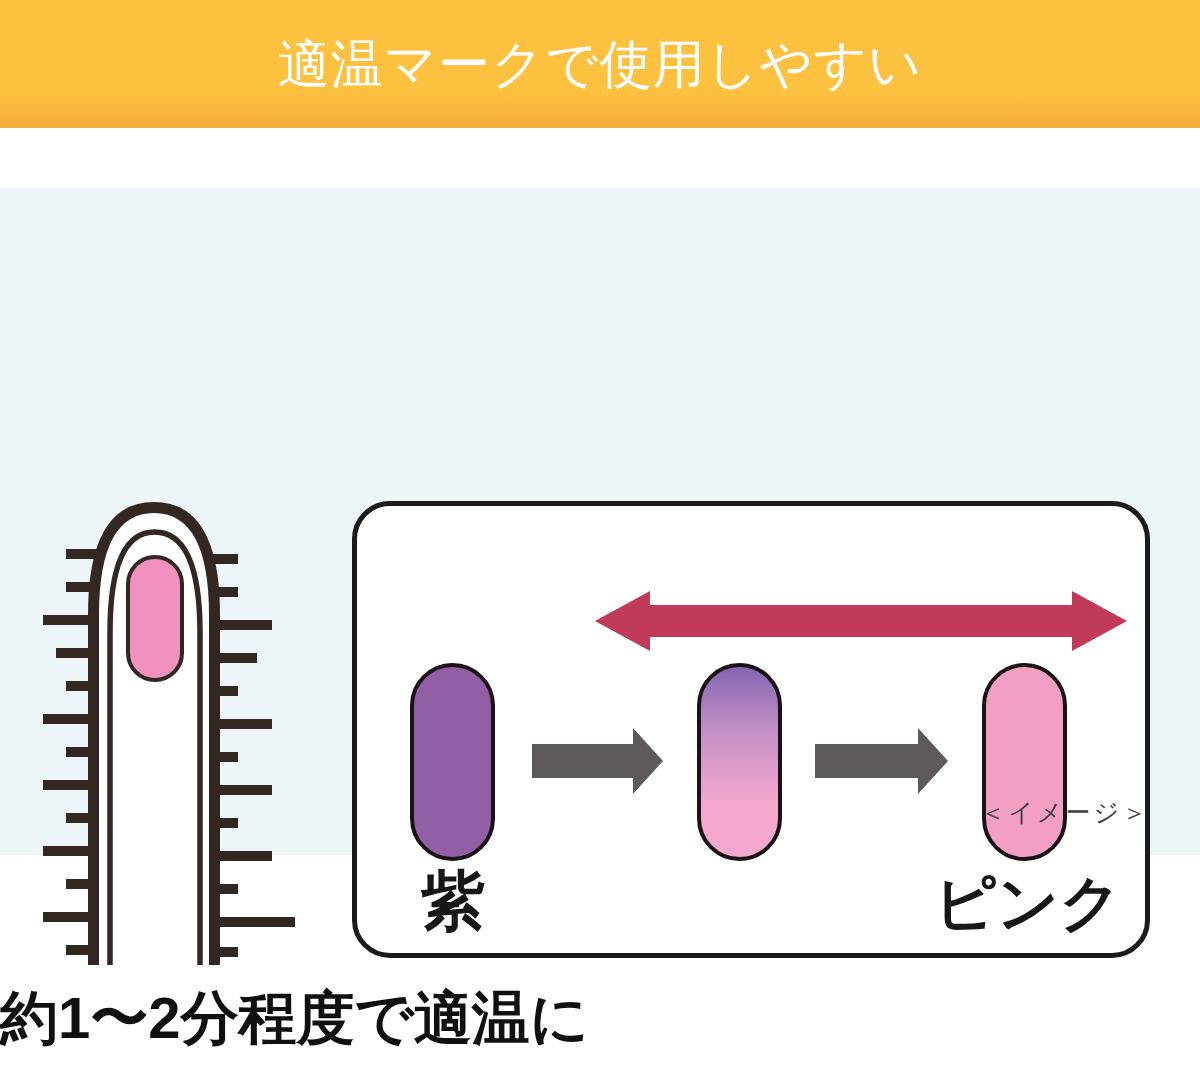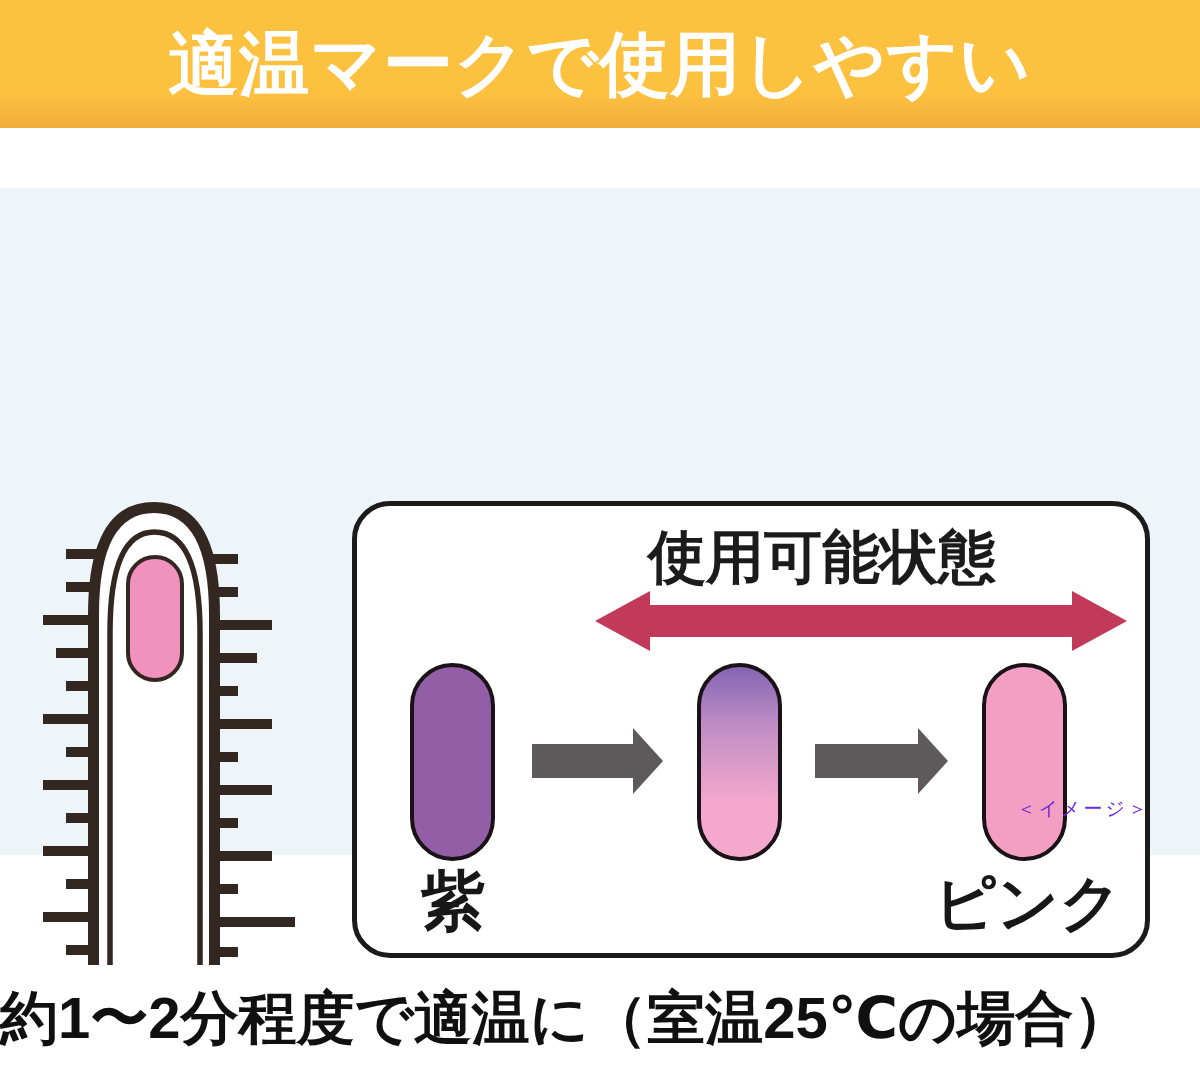--- a/index.html
+++ b/index.html
@@ -11,21 +11,21 @@
     overflow:hidden;
   }
   
   .banner{
     position:absolute;left:0;top:0;width:1200px;height:128px;
     background:linear-gradient(180deg,var(--banner-bg,#FDC140) 0%,var(--banner-bg,#FDC140) 72%,#F2AC3A 100%);
     display:flex;align-items:center;justify-content:center;
   }
   .banner-title{
     color:var(--banner-text,#ffffff);
-    font-size:70px;font-weight:bold;letter-spacing:1px;
+    font-size:52px;font-weight:normal;letter-spacing:1px;
     line-height:1;white-space:nowrap;
   }
   
   .stage-section{
     position:absolute;left:0;top:188px;width:1200px;height:667px;
     background:var(--bg-blue,#EDF5F9);
   }
   .brush-svg{position:absolute;left:40px;top:307px;}
   
   .panel{
@@ -53,21 +53,21 @@
     background:linear-gradient(180deg,var(--grad-top,#8465B2) 0%,var(--grad-mid,#C18FC5) 32%,var(--grad-bottom,#F5A8CD) 72%,var(--grad-bottom,#F5A8CD) 100%);
   }
   .pill-pink{left:625px;background:var(--pill-pink,#F29FC3);}
   .stage-label{
     position:absolute;font-weight:bold;color:#171717;line-height:1;text-align:center;white-space:nowrap;
   }
   .label-start{left:58px;top:363px;width:76px;font-size:64px;}
   .label-end{left:575px;top:367px;width:192px;font-size:61px;}
   .caption{
     position:absolute;right:50px;top:608px;
-    font-size:19px;color:#6d28d9;letter-spacing:3px;white-space:nowrap;
+    font-size:25px;color:#404040;letter-spacing:3px;white-space:nowrap;
   }
   
   .footer{
     position:absolute;left:0;top:855px;width:1200px;height:234px;
     display:flex;align-items:center;
     padding-top:90px;box-sizing:border-box;
   }
   .footer-line{
     font-size:58px;font-weight:bold;color:var(--footer-text,#101010);
     line-height:67px;white-space:nowrap;text-align:center;
@@ -110,35 +110,33 @@
         <rect x="168" y="389" width="30" height="10" style="fill:var(--brush-outline,#332722)"></rect>
         <rect x="168" y="422" width="87" height="10" style="fill:var(--brush-outline,#332722)"></rect>
         <rect x="168" y="452" width="30" height="10" style="fill:var(--brush-outline,#332722)"></rect>
       </g>
     <path d="M53.5,470 V120 Q53.5,12.5 114,12.5 Q174.5,12.5 174.5,120 V470" fill="#ffffff" style="stroke:var(--brush-outline,#332722)" stroke-width="11" stroke-linecap="butt"></path>
     <path d="M70,470 V138 Q70,37 114.5,37 Q160,37 160,138 V470" fill="none" style="stroke:var(--brush-outline,#332722)" stroke-width="5.5"></path>
     <rect x="88" y="62" width="54" height="123" rx="27" ry="27" style="fill:var(--brush-indicator,#F191BE);stroke:var(--brush-outline,#332722)" stroke-width="4"></rect>
   </svg>
 
   <div class="panel">
-    <div class="panel-title">使用可能状態</div>
 
     <svg class="panel-arrows" width="788" height="447" viewBox="0 0 788 447">
       <polygon points="238,115 293,85 293,99 715,99 715,85 770,115 715,145 715,131 293,131 293,145" style="fill:var(--usable-arrow,#C23A59)"></polygon>
       <polygon points="175,238 276,238 276,222 306,255 276,288 276,272 175,272" style="fill:var(--step-arrow,#5E5A5B)"></polygon>
       <polygon points="458,238 561,238 561,222 591,255 561,288 561,272 458,272" style="fill:var(--step-arrow,#5E5A5B)"></polygon>
     </svg>
 
     <div class="pill pill-purple"></div>
     <div class="pill pill-gradient"></div>
     <div class="pill pill-pink"></div>
 
     <div class="stage-label label-start">紫</div>
     <div class="stage-label label-end">ピンク</div>
   </div>
 
   <div class="caption">＜イメージ＞</div>
 </div>
 
 <div class="footer">
   <div class="footer-line">約1〜2分程度で適温に</div>
-  <div class="footer-line">（室温25℃の場合）</div>
 </div>
 
 </body></html>

